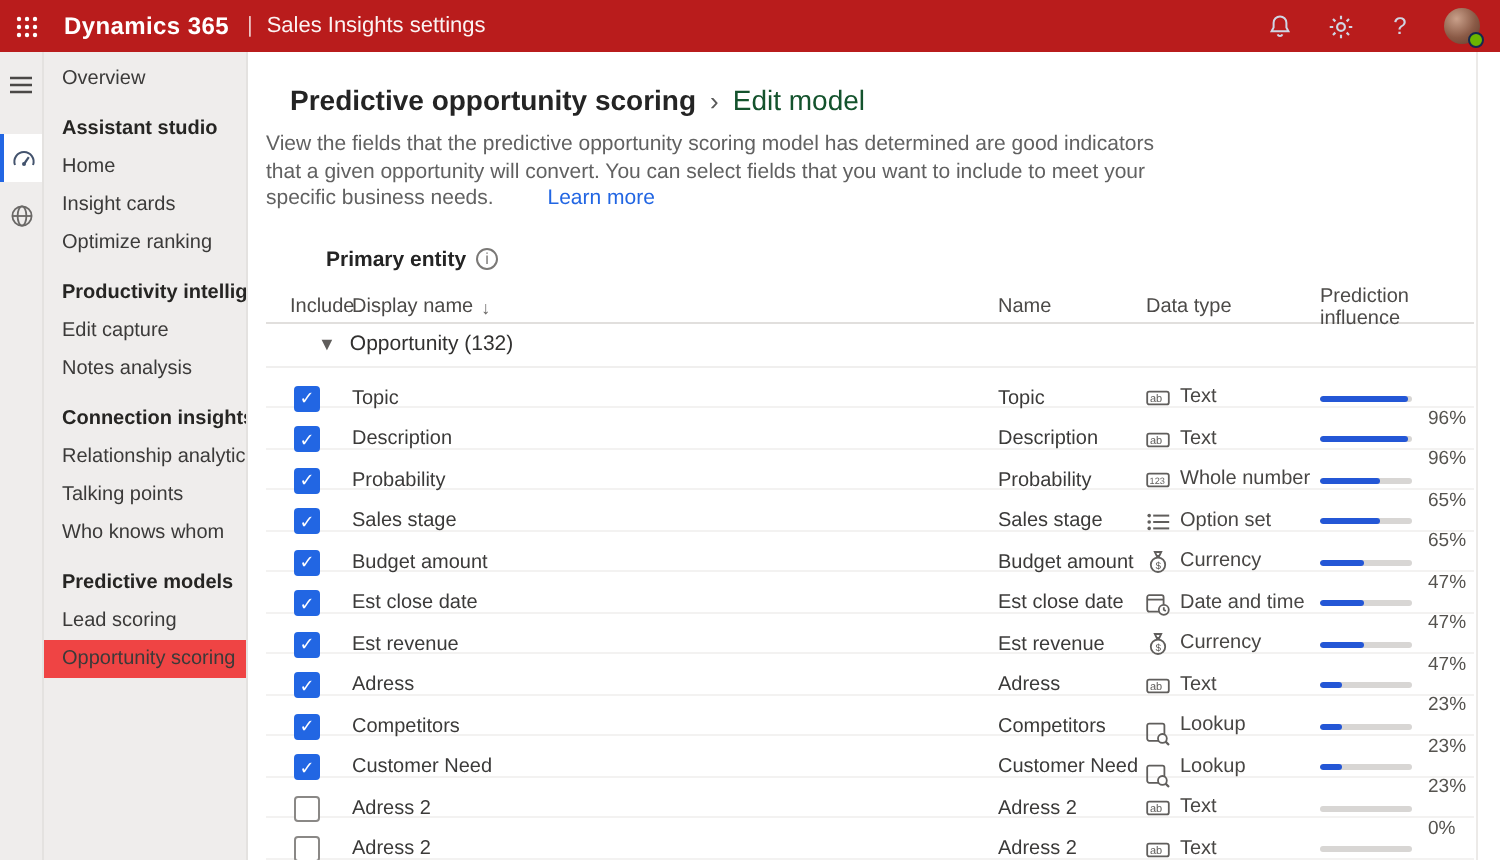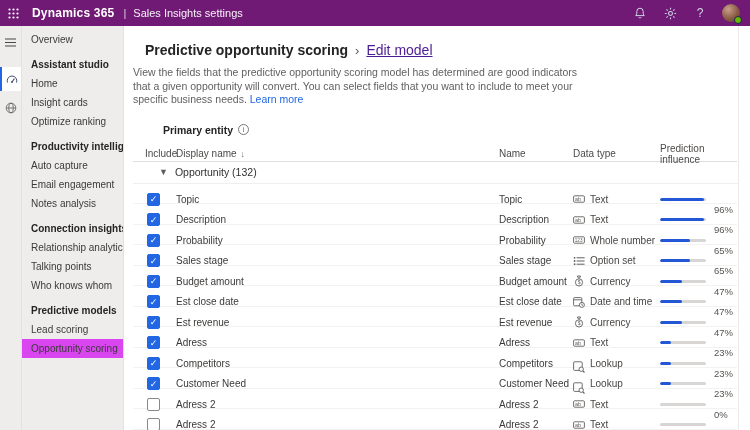--- a/index.html
+++ b/index.html
@@ -1,21 +1,21 @@
 <!DOCTYPE html>
 <html><head>
 <meta charset="utf-8">
 <style>
   * { margin:0; padding:0; box-sizing:border-box; }
   html,body { width:750px; height:430px; overflow:hidden;
     font-family:"Liberation Sans", sans-serif; background:#fff; color:#323130; }
 
   
   .topbar { position:absolute; top:0; left:0; width:750px; height:26px;
-    background:#701a75; display:flex; align-items:center; color:#fff; z-index:20; }
+    background:#b91c1c; display:flex; align-items:center; color:#fff; z-index:20; }
   .waffle { width:26px; height:26px; display:flex; align-items:center; justify-content:center; cursor:pointer; }
   .waffle svg { display:block; }
   .tb-app { font-size:12px; font-weight:bold; margin-left:6px; letter-spacing:.2px; }
   .tb-sep { font-size:11px; margin:0 7px 0 9px; opacity:.75; font-weight:300; }
   .tb-ctx { font-size:11px; opacity:.95; }
   .tb-right { margin-left:auto; display:flex; align-items:center; gap:14px; padding-right:10px; }
   .tb-ic { width:16px; height:16px; display:flex; align-items:center; justify-content:center;
     color:#cfd6e4; font-size:12px; cursor:pointer; }
   .avatar { width:18px; height:18px; border-radius:50%; position:relative; cursor:pointer;
     background:radial-gradient(circle at 35% 30%, #c9a08a 0%, #8a5a46 55%, #5f3a2c 100%); }
@@ -33,56 +33,56 @@
   .rail-btn.first { margin-top:5px; }
   .rail-sel { margin-top:14px; height:24px; background:#fff; border-left:2px solid #2266e3;
     display:flex; align-items:center; justify-content:center; color:#43536d; cursor:pointer; }
   .rail-btn.globe { margin-top:6px; }
 
   
   .nav { width:102px; background:#efedec; border-right:1px solid #e4e2e0; flex:none;
     padding-top:4px; overflow:hidden; }
   .nav-item { height:19px; line-height:19px; padding-left:9px; font-size:10px; color:#3b3a39;
     white-space:nowrap; cursor:pointer; }
-  .nav-item.selected { background:#d946ef; }
+  .nav-item.selected { background:#ef4444; }
   .nav-header { height:19px; line-height:19px; margin-top:6px; padding-left:9px;
     font-size:10px; font-weight:bold; color:#262523; white-space:nowrap; }
 
   
   .content { flex:1; background:#fff; padding:16px 0 0 9px; position:relative; overflow:hidden; }
   .gutter { position:absolute; top:0; right:0; bottom:0; width:12px; background:#fff;
     border-left:1px solid #eceae8; }
 
   .crumb { display:flex; align-items:center; font-size:14px;margin-left:12px; }
   .crumb-primary { font-weight:bold; color:#242424; }
   .crumb-sep { margin:0 7px; color:#5a5a5a; font-size:13px; }
-  .crumb-current { color:#4c1d95;text-decoration:underline; }
+  .crumb-current { color:#14532d; }
 
   .desc { margin-top:8px; font-size:10.5px; line-height:13.5px; color:#616161; max-width:452px; }
-  .link { color:#2266e3; cursor:pointer; text-decoration:none; }
+  .link { color:#2266e3; cursor:pointer; text-decoration:none;margin-left:24px; }
 
   .pe-row { margin-top:17px; display:flex; align-items:center; gap:5px; }
   .pe-label { font-size:10.5px; font-weight:bold; color:#242424;padding-left:30px; }
   .info-ic { width:11px; height:11px; border:1px solid #7a7876; border-radius:50%;
     font-size:8px; line-height:9px; text-align:center; color:#7a7876; cursor:pointer; }
 
   .grid { display:grid; grid-template-columns:31px 323px 74px 87px 1fr; width:604px; align-items:center;padding-left:12px; }
   .thead { margin-top:7px; height:19px; font-size:10px; color:#4c4a48; border-bottom:1px solid #e1dfdd; }
   .th { display:flex; align-items:center; gap:4px; }
   .sort { color:#6f6d6b; font-size:9px; }
 
   .group-row { height:22px; display:flex; align-items:center; font-size:10.5px; color:#323130;
     border-bottom:1px solid #f0efee; cursor:pointer; }
   .chev { margin-left:26px; margin-right:7px; color:#5f5d5b; font-size:9px; }
 
   .row { height:20.5px; border-bottom:1px solid #f3f2f1; font-size:10px; color:#3b3a39; }
   .cb { width:13px; height:13px; margin-left:2px; border:1px solid #8a8886; border-radius:2px;
     background:#fff; display:flex; align-items:center; justify-content:center; cursor:pointer; }
   .cb.checked { background:#2266e3; border-color:#2266e3; color:#fff; font-size:9px; }
-  .cell-type { display:flex; align-items:center; gap:5px; color:#484644; }
+  .cell-type { display:flex; align-items:flex-start; gap:5px; color:#484644; }
   .cell-type .ti { display:flex; color:#605e5c; }
   .cell-type.lookup .ti { transform:translateY(4px); }
   .cell-inf { display:flex; align-items:center; gap:8px; }
   .track { width:46px; height:3px; border-radius:2px; background:#d8d6d4; overflow:hidden; }
   .fill { height:100%; background:#2457d6; border-radius:2px; }
   .pct { font-size:9.5px; color:#55534f;margin-top:20px; }
 </style>
 </head>
 <body>
 
@@ -147,22 +147,21 @@
     </div>
   </div>
 
   <div class="nav" id="nav">
       <div class="nav-item">Overview</div>
       <div class="nav-header">Assistant studio</div>
       <div class="nav-item">Home</div>
       <div class="nav-item">Insight cards</div>
       <div class="nav-item">Optimize ranking</div>
       <div class="nav-header">Productivity intelligence</div>
-      <div class="nav-item">Auto capture</div>
-      <div class="nav-item">Email engagement</div>
+      <div class="nav-item">Edit capture</div>
       <div class="nav-item">Notes analysis</div>
       <div class="nav-header">Connection insights</div>
       <div class="nav-item">Relationship analytics</div>
       <div class="nav-item">Talking points</div>
       <div class="nav-item">Who knows whom</div>
       <div class="nav-header">Predictive models</div>
       <div class="nav-item">Lead scoring</div>
       <div class="nav-item selected">Opportunity scoring</div>
     </div>
 

